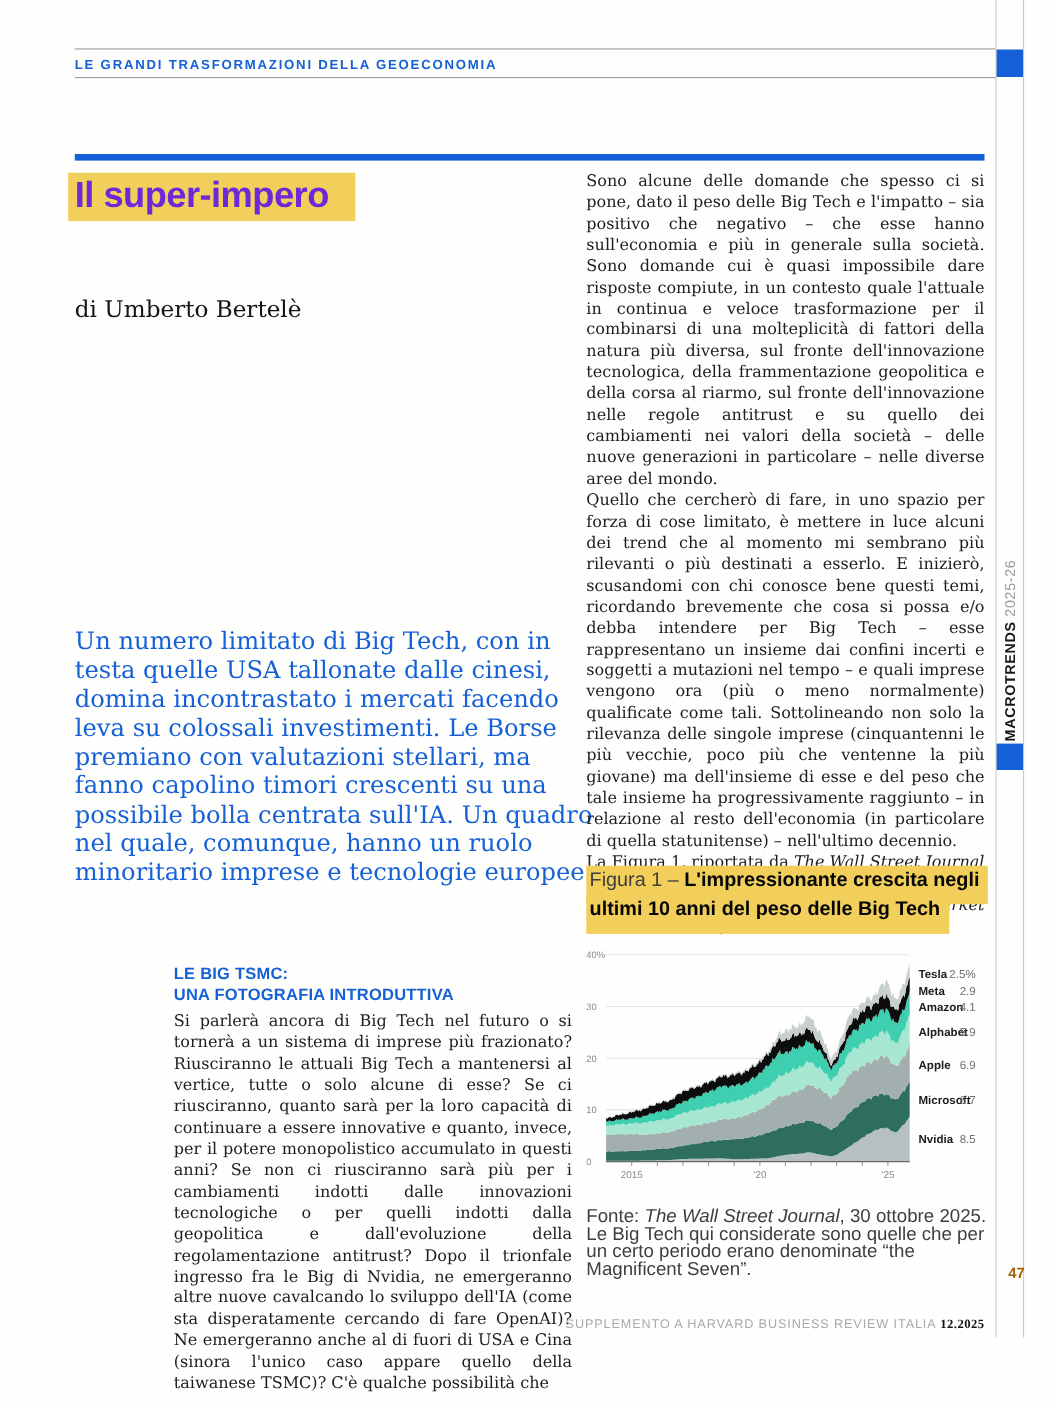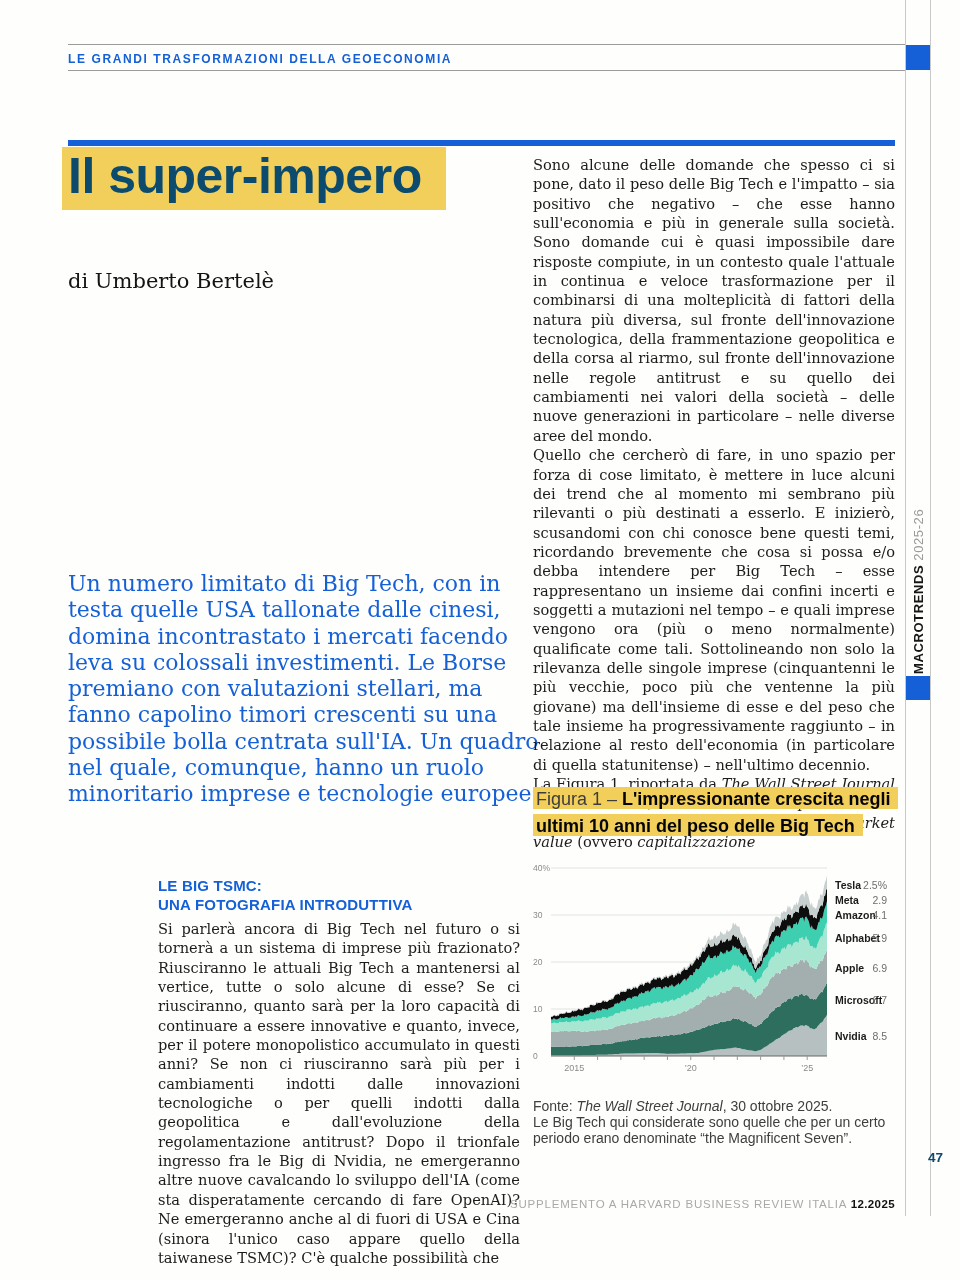--- a/index.html
+++ b/index.html
@@ -10,52 +10,52 @@
         font-size:12px;font-weight:700;letter-spacing:1.6px;color:var(--accent);}
   
   .side-strip{position:absolute;left:905px;top:0;width:24px;height:1216px;
         border-left:1px solid #c9c9c9;border-right:1px solid #c9c9c9;box-sizing:content-box;}
   .side-sq{position:absolute;left:906px;width:24px;background:var(--accent);}
   .side-vtext{position:absolute;left:905px;top:498px;width:26px;height:176px;
         writing-mode:vertical-rl;transform:rotate(180deg);white-space:nowrap;
         font-size:13px;letter-spacing:.6px;display:flex;align-items:center;}
   .side-vtext .b{font-weight:700;color:#161616;}
   .side-vtext .g{color:#9a9a9a;font-weight:500;}
-  .page-num{position:absolute;left:905px;top:1150px;width:38px;text-align:right;
-        font-size:13.5px;font-weight:700;color:#0c4a6e;}
+  .page-num{position:absolute;left:905px;top:1150px;width:38px;text-align:center;
+        font-size:13.5px;font-weight:700;color:#a16207;}
   
   .title-rule{position:absolute;left:68px;top:140px;width:827px;height:6px;background:var(--accent);}
-  h1.title{position:absolute;left:62px;top:148px;margin:0;font-size:50px;line-height:57px;
-        font-weight:700;letter-spacing:-0.5px;color:#0c4a6e;}
+  h1.title{position:absolute;left:62px;top:148px;margin:0;font-size:33px;line-height:57px;
+        font-weight:700;letter-spacing:-0.5px;color:#6d28d9;}
   h1.title .hl{background:var(--hl);padding:1px 24px 6px 6px;}
   .byline{position:absolute;left:68px;top:269px;font-family:"DejaVu Serif",serif;
         font-size:21px;color:#141414;}
   .lede{position:absolute;left:68px;top:571px;width:478px;font-family:"DejaVu Serif",serif;
         font-size:22px;line-height:26.3px;color:var(--accent);}
   
   .col-left{position:absolute;left:158px;top:876px;width:362px;}
   .col-right{position:absolute;left:533px;top:155px;width:362px;}
   .sec-head{margin:0 0 5px 0;font-size:15px;line-height:19px;font-weight:700;
         color:var(--accent);letter-spacing:.2px;}
   .bodytext p{margin:0;font-family:"DejaVu Serif",serif;font-size:14.6px;line-height:19.35px;
         text-align:justify;color:#1c1c1c;hyphens:auto;}
   
   .figure{position:absolute;left:533px;top:786px;width:372px;}
   .fig-caption{font-size:18px;line-height:27px;font-weight:700;color:#050505;}
-  .fig-caption .cap-hl{background:var(--hl);padding:2px 8px 0 3px;
+  .fig-caption .cap-hl{background:var(--hl);padding:2px 8px 13px 3px;
         -webkit-box-decoration-break:clone;box-decoration-break:clone;}
   .fig-caption .pref{font-weight:400;color:#3d3d3d;}
   .fig-sub{margin-top:6px;font-size:14.5px;line-height:19px;color:#6d6d6d;}
   #chart{display:block;margin-top:14px;}
-  .fig-src{margin-top:12px;font-size:14px;line-height:16px;color:#3e3e3e;}
+  .fig-src{margin-top:12px;font-size:17px;line-height:16px;color:#3e3e3e;}
   .fig-src p{margin:0;}
   
   .footer{position:absolute;left:300px;top:1198px;width:595px;text-align:right;
         font-size:11.5px;letter-spacing:.8px;color:#a9a9a9;}
-  .footer .issue{color:#111;font-weight:700;letter-spacing:.4px;}
+  .footer .issue{color:#111;font-weight:700;letter-spacing:.4px;font-family:Liberation Serif, serif;}
   svg text{font-family:"Liberation Sans",sans-serif;}
 </style>
 </head>
 <body>
 
 <div class="page">
 
   <div class="hline" style="top:44px"></div>
   <div class="hline" style="top:70px"></div>
   <div class="header-label">LE GRANDI TRASFORMAZIONI DELLA GEOECONOMIA</div>

